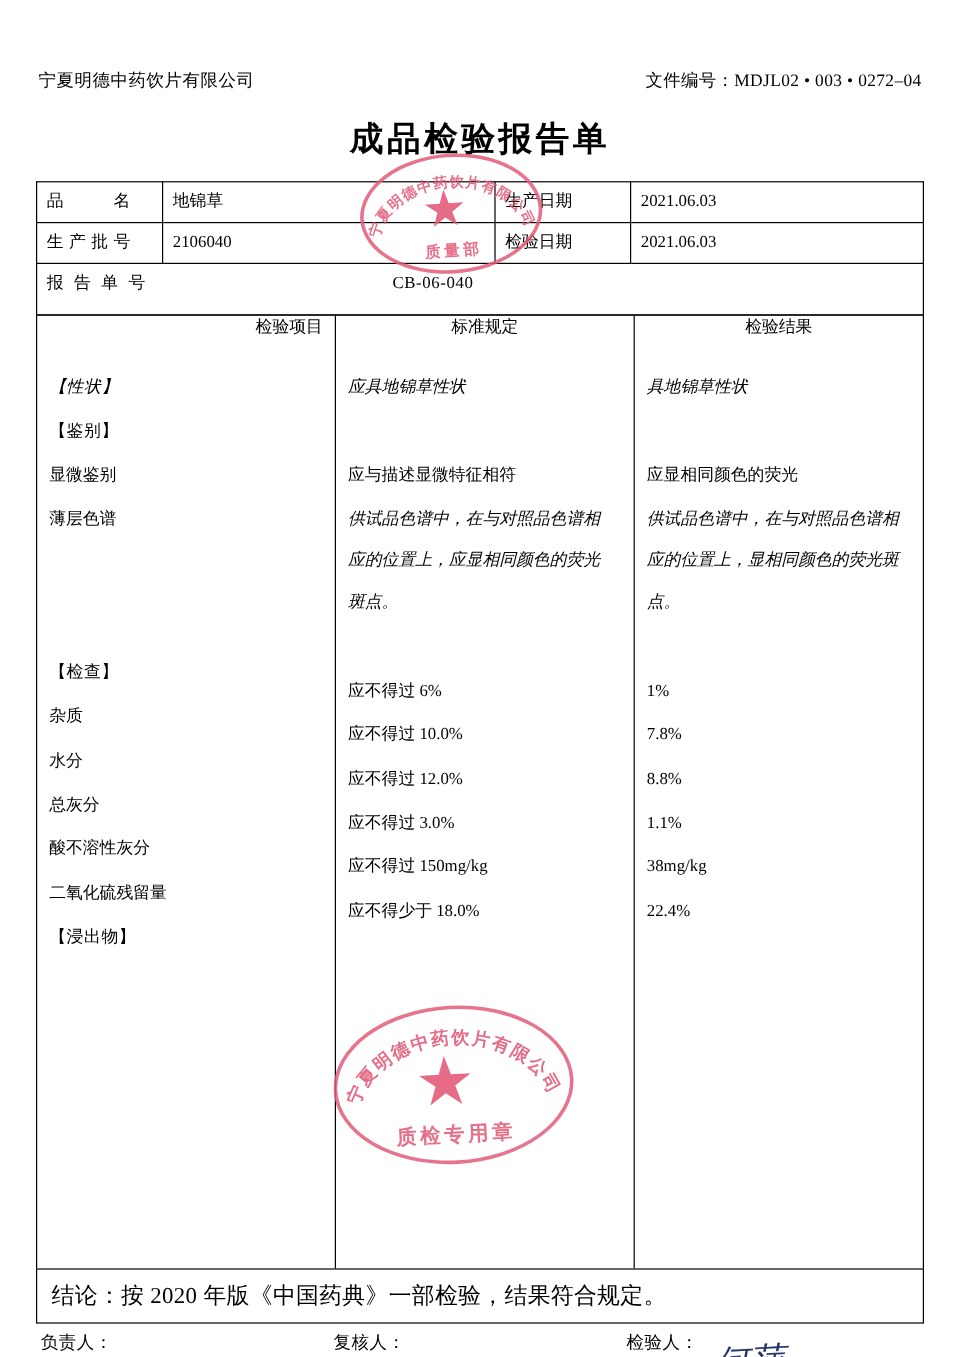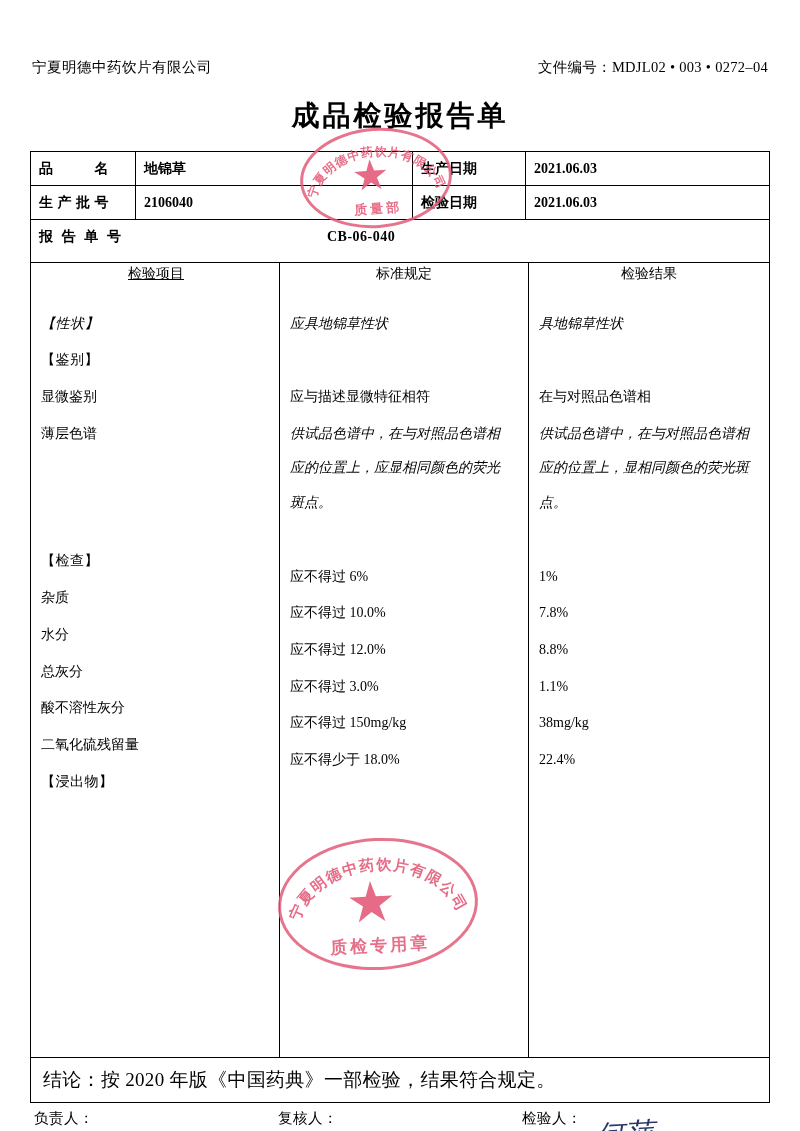--- a/index.html
+++ b/index.html
@@ -42,21 +42,20 @@
     margin: 12px 0 16px 0;
     font-family: "Liberation Serif", "DejaVu Serif", serif;
   }
 
   
   table.main {
     width: 100%;
     border-collapse: collapse;
     table-layout: fixed;
     font-size: 14px;
-    font-weight: bold;
   }
   table.main td {
     border: 1px solid #000;
     padding: 6px 8px;
     vertical-align: top;
     line-height: 1.5;
   }
   .lbl {
     width: 88px;
     white-space: nowrap;
@@ -107,21 +106,21 @@
   table.results td.c2 { width: 228px; }
   table.results td.c3 { }
   .res-head {
     border-top: 1px solid #000;
   }
   .res-head td {
     padding-top: 9px;
     padding-bottom: 9px;
     text-align: center;
   }
-  .res-head td.c1 { text-align: center; padding-left: 12px; text-decoration: underline; }
+  .res-head td.c1 { text-align: right; padding-left: 12px; }
   .res-body td { padding-bottom: 8px; }
   .item-line {
     margin: 0 0 15px 0;
     min-height: 18px;
   }
   .item-line.gap-top { margin-top: 28px; font-style: italic; }
   .multi { margin: 0 0 15px 0; }
   .multi p { margin: 0 0 13px 0; font-style: italic; }
   .bracket { letter-spacing: 0.5px; }
   .spacer-block { height: 250px; }
@@ -302,21 +301,21 @@
         <div class="item-line">应不得过 12.0%</div>
         <div class="item-line">应不得过 3.0%</div>
         <div class="item-line">应不得过 150mg/kg</div>
         <div class="item-line">应不得少于 18.0%</div>
         <div class="spacer-block"></div>
       </td>
 
       <td class="c3">
         <div class="item-line gap-top">具地锦草性状</div>
         <div class="item-line">&nbsp;</div>
-        <div class="item-line">在与对照品色谱相</div>
+        <div class="item-line">应显相同颜色的荧光</div>
         <div class="multi">
           <p>供试品色谱中，在与对照品色谱相</p>
           <p>应的位置上，显相同颜色的荧光斑</p>
           <p>点。</p>
         </div>
         <div class="item-line">&nbsp;</div>
         <div class="item-line">1%</div>
         <div class="item-line">7.8%</div>
         <div class="item-line">8.8%</div>
         <div class="item-line">1.1%</div>

